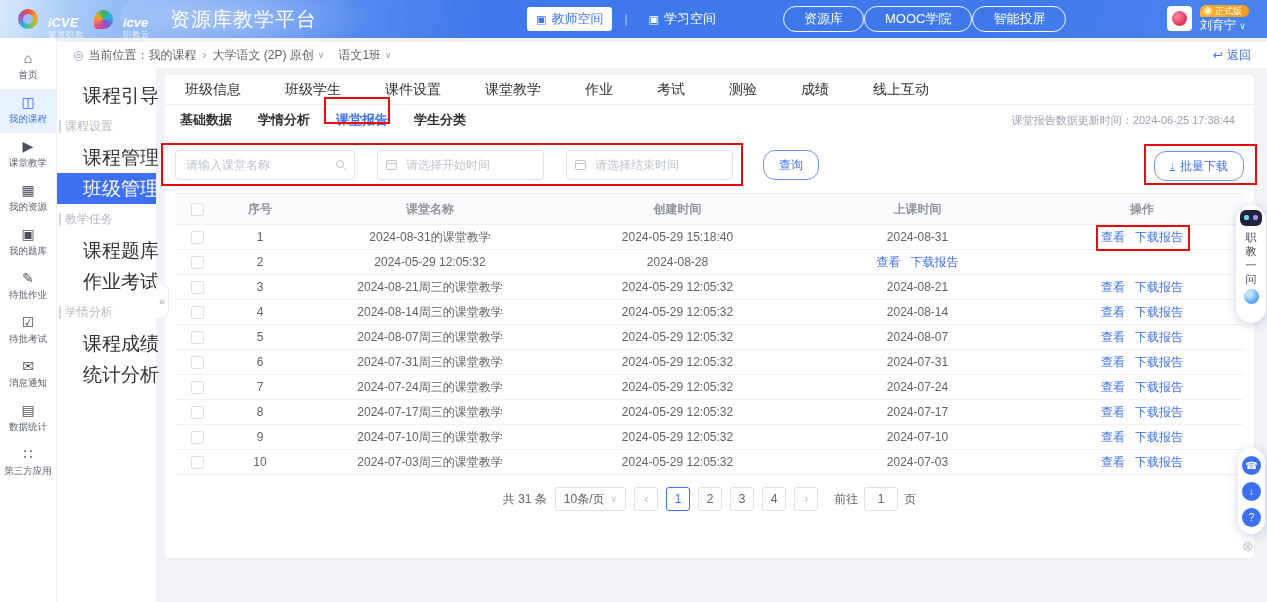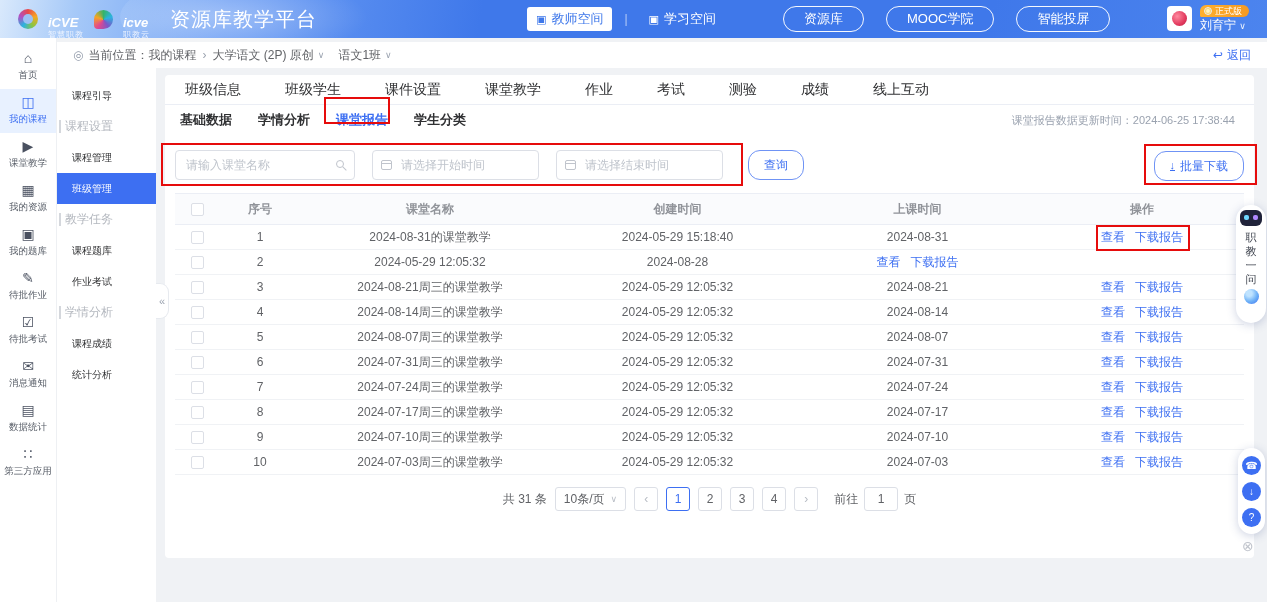--- a/index.html
+++ b/index.html
@@ -20,21 +20,21 @@
     background:conic-gradient(#35b36b,#2bb3e0,#7a57c9,#e0488f,#f6a623,#35b36b); }
   .brand-col { display:flex; flex-direction:column; line-height:1; }
   .brand-main { color:#fff; font-weight:bold; font-size:13px; font-style:italic;margin-top:17px; }
   .brand-sub { color:#eef4ff; font-size:8px; margin-top:2px; letter-spacing:1px; }
   .platform-title { color:#fff; font-size:20px; margin-left:10px; letter-spacing:1px; }
   .top-nav { display:flex; align-items:center; gap:12px; margin-left:210px; }
   .nav-item { display:flex; align-items:center; gap:5px; color:#fff; font-size:13px; padding:3px 9px; border-radius:3px; cursor:pointer; }
   .nav-item.active { background:#fff; color:#3f78ea; }
   .nav-ico { font-size:11px; line-height:1; }
   .nav-sep { color:rgba(255,255,255,.6); }
-  .pill-group { display:flex; gap:22px; margin-left:58px; }
+  .pill-group { display:flex; margin-left:58px; }
   .pill { border:1px solid rgba(255,255,255,.95); color:#fff; font-size:13px; border-radius:14px; padding:3px 20px; cursor:pointer; }
   .user-area { margin-left:auto; display:flex; align-items:center; gap:8px; }
   .avatar { width:25px; height:25px; border-radius:4px; background:#fff; display:flex; align-items:center; justify-content:center; }
   .avatar-inner { width:15px; height:15px; border-radius:50%; background:radial-gradient(circle at 35% 35%, #ff8aa0, #e23a5e 60%, #b81f44); }
   .user-col { display:flex; flex-direction:column; align-items:flex-start; line-height:1.15; }
   .ver-badge { display:flex; align-items:center; gap:3px; background:linear-gradient(90deg,#ffb02e,#f59a23); color:#fff;
     font-size:9px; border-radius:8px 8px 8px 2px; padding:1px 7px 1px 4px; }
   .medal { width:8px; height:8px; border-radius:50%; background:radial-gradient(circle,#fff2c4 30%,#f7c948 70%); border:1px solid #e9edf5; }
   .user-name { color:#fff; font-size:12px; margin-top:2px; }
   .caret-w { color:rgba(255,255,255,.9); font-size:9px; }
@@ -52,39 +52,39 @@
   .icon-sidebar { position:absolute; left:0; top:38px; width:57px; bottom:0; background:#fff; border-right:1px solid #eef0f3; z-index:6;
     display:flex; flex-direction:column; padding-top:7px; }
   .iside-item { display:flex; flex-direction:column; align-items:center; gap:3px; padding:6px 0 7px; cursor:pointer; color:#565c66; }
   .iside-item .ig { font-size:14px; line-height:1; color:#4a5160; }
   .iside-item .il { font-size:10px; transform:scale(.95); white-space:nowrap; }
   .iside-item.active { background:#e8f1ff; color:#3d6ff2; }
   .iside-item.active .ig { color:#3d6ff2; }
 
   
   .menu-sidebar { position:absolute; left:57px; top:68px; width:99px; bottom:0; background:#fff; z-index:4; padding-top:12px; }
-  .m-item { height:31px; line-height:31px; padding-left:15px; font-size:10px; color:#303133; cursor:pointer; white-space:nowrap; }
+  .m-item { height:31px; line-height:31px; padding-left:26px; font-size:19px; color:#303133; cursor:pointer; white-space:nowrap; }
   .m-item.active { background:#3d6ff2; color:#fff; }
   .m-group { height:31px; line-height:31px; padding-left:8px; font-size:12px; color:#b4b8bf; position:relative; white-space:nowrap; }
   .m-group::before { content:''; position:absolute; left:2px; top:9px; width:2px; height:13px; background:#d4d7dc; }
   .collapse-handle { position:absolute; left:156px; top:283px; width:13px; height:36px; background:#fff; border:1px solid #e7eaef; border-left:none;
     border-radius:0 9px 9px 0; color:#9aa2af; font-size:11px; display:flex; align-items:center; justify-content:center; z-index:5; cursor:pointer; }
 
   
   .main { position:absolute; left:156px; top:68px; right:0; bottom:0; background:#f0f2f5; }
   .card { position:absolute; left:9px; top:7px; width:1089px; height:483px; background:#fff; border-radius:4px; }
   .tabs { display:flex; gap:44px; align-items:center; height:30px; padding:0 20px; border-bottom:1px solid #ebeef5; font-size:14px; color:#303133; }
   .tab { cursor:pointer; white-space:nowrap; }
   .subtab-row { display:flex; align-items:center; height:30px; padding:0 15px; }
   .subtabs { display:flex; gap:26px; font-size:13px; font-weight:bold; color:#303133; }
   .subtab { cursor:pointer; white-space:nowrap; }
   .subtab.active { color:#3d6ff2; }
   .update-time { margin-left:auto; font-size:11px; color:#9aa2af; padding-right:4px; }
 
-  .filter-row { display:flex; align-items:center; gap:17px; margin:14px 0 0 10px; height:32px; }
+  .filter-row { display:flex; align-items:center; gap:22px; margin:14px 0 0 10px; height:32px; }
   .f-input { position:relative; }
   .f-input input { height:30px; border:1px solid #dcdfe6; border-radius:4px; font-size:12px; color:#606266; outline:none;
     font-family:"Liberation Sans","DejaVu Sans",sans-serif; }
   .f-input input::placeholder { color:#bfc4cc; }
   .in-name { width:180px; padding:0 28px 0 10px; }
   .in-date { width:167px; padding:0 10px 0 28px; }
   .mag { position:absolute; right:11px; top:10px; width:8px; height:8px; border:1.3px solid #c0c4cc; border-radius:50%; }
   .mag::after { content:''; position:absolute; width:5px; height:1.3px; background:#c0c4cc; transform:rotate(45deg); right:-4px; bottom:-2px; }
   .cal { position:absolute; left:9px; top:10px; width:11px; height:10px; border:1px solid #c0c4cc; border-radius:2px; }
   .cal::before { content:''; position:absolute; top:2px; left:0; right:0; height:1px; background:#c0c4cc; }

